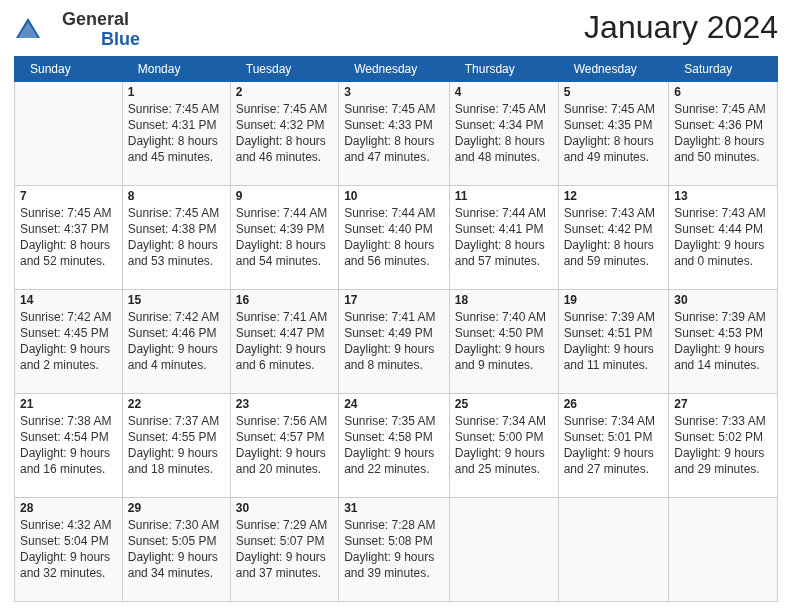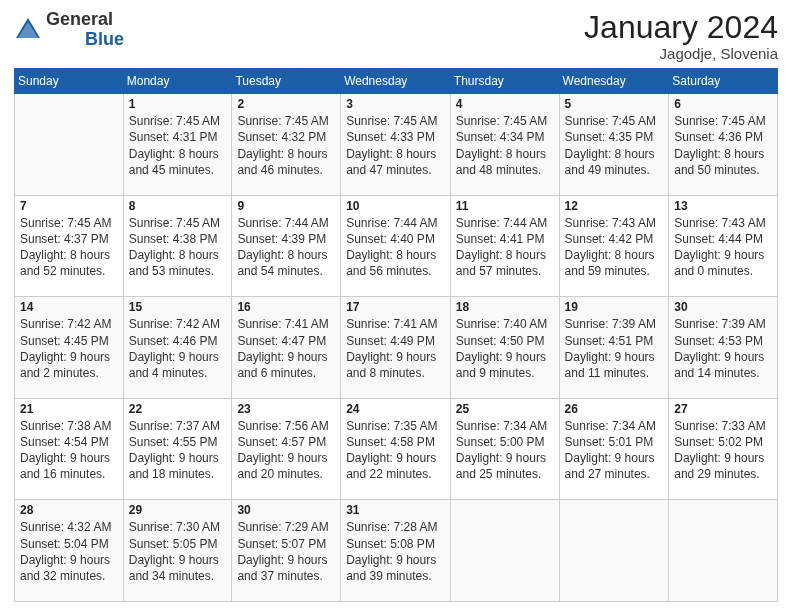--- a/index.html
+++ b/index.html
@@ -19,21 +19,21 @@
     }
     .header {
       display: flex;
       justify-content: space-between;
       align-items: flex-start;
       margin-bottom: 6px;
     }
     .logo {
       display: flex;
       align-items: center;
-      gap: 4px;
+      gap: 20px;
     }
     .logo-text {
       font-size: 18px;
       font-weight: bold;
       line-height: 1.1;
     }
     .logo-general { color: #333; }
     .logo-blue { color: #1a5fa8; margin-left: 39px; }
     .logo-icon {
       width: 28px;
@@ -56,21 +56,21 @@
     .calendar {
       flex: 1;
       border-collapse: collapse;
       width: 100%;
       font-size: 11px;
     }
     .calendar th {
       background: #1a5fa8;
       color: #fff;
       text-align: left;
-      padding: 5px 3px;
+      padding: 5px 15px;
       font-size: 12px;
       font-weight: normal;
       border: 1px solid #1a5fa8;
       margin-left: 37px;
     }
     .calendar td {
       border: 1px solid #ccc;
       vertical-align: top;
       padding: 3px 5px;
       width: 113px;
@@ -107,21 +107,20 @@
         <polygon points="14,2 26,22 2,22" fill="#1a5fa8"></polygon>
         <polygon points="14,6 24,22 4,22" fill="#fff" opacity="0.3"></polygon>
       </svg>
       <div class="logo-text">
         <span class="logo-general">General</span><br>
         <span class="logo-blue">Blue</span>
       </div>
     </div>
     <div class="title-block">
       <div class="month-title">January 2024</div>
-      <div class="location">Jagodje, Slovenia</div>
     </div>
   </div>
 
   <table class="calendar">
     <thead>
       <tr>
 
       <th>Sunday</th>
           <th>Monday</th>
           <th>Tuesday</th>

